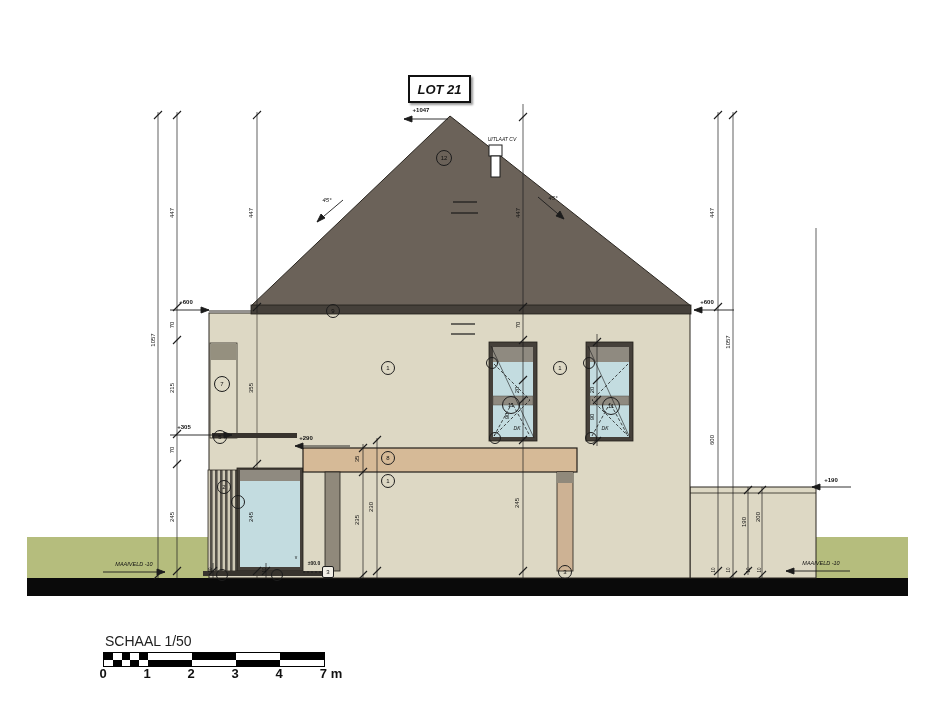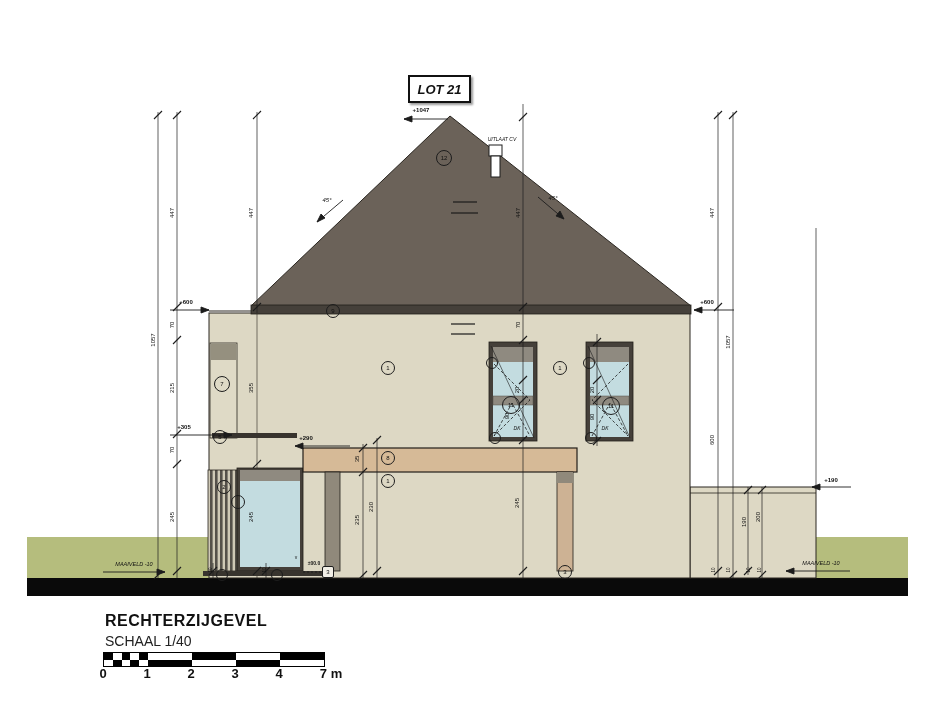--- a/index.html
+++ b/index.html
@@ -259,22 +259,21 @@
       <div class="bub boxed" style="left: 328px; top: 572px; width: 12px; height: 12px;">3</div>
       <div class="bub" style="left: 492px; top: 363px; width: 12px; height: 12px;"></div>
       <div class="bub" style="left: 495px; top: 438px; width: 12px; height: 12px;"></div>
       <div class="bub" style="left: 589px; top: 363px; width: 12px; height: 12px;"></div>
       <div class="bub" style="left: 591px; top: 438px; width: 12px; height: 12px;"></div>
       <div class="bub" style="left: 238px; top: 502px; width: 14px; height: 14px;"></div>
       <div class="bub" style="left: 222px; top: 575px; width: 12px; height: 12px;"></div>
       <div class="bub" style="left: 277px; top: 575px; width: 12px; height: 12px;"></div>
     </div>
 
-  <div id="title-name">RECHTERZIJGEVEL</div>
-  <div id="title-scale">SCHAAL 1/40</div>
+  <div id="title-scale">SCHAAL 1/50</div>
   <div id="scalebar">
       <div class="cell" style="left: 0px; top: 0px; width: 8.8px; height: 6.5px; background: rgb(0, 0, 0);"></div>
       <div class="cell" style="left: 0px; top: 6.5px; width: 8.8px; height: 6.5px; background: rgb(255, 255, 255);"></div>
       <div class="cell" style="left: 8.8px; top: 0px; width: 8.8px; height: 6.5px; background: rgb(255, 255, 255);"></div>
       <div class="cell" style="left: 8.8px; top: 6.5px; width: 8.8px; height: 6.5px; background: rgb(0, 0, 0);"></div>
       <div class="cell" style="left: 17.6px; top: 0px; width: 8.8px; height: 6.5px; background: rgb(0, 0, 0);"></div>
       <div class="cell" style="left: 17.6px; top: 6.5px; width: 8.8px; height: 6.5px; background: rgb(255, 255, 255);"></div>
       <div class="cell" style="left: 26.4px; top: 0px; width: 8.8px; height: 6.5px; background: rgb(255, 255, 255);"></div>
       <div class="cell" style="left: 26.4px; top: 6.5px; width: 8.8px; height: 6.5px; background: rgb(0, 0, 0);"></div>
       <div class="cell" style="left: 35.2px; top: 0px; width: 8.8px; height: 6.5px; background: rgb(0, 0, 0);"></div>

